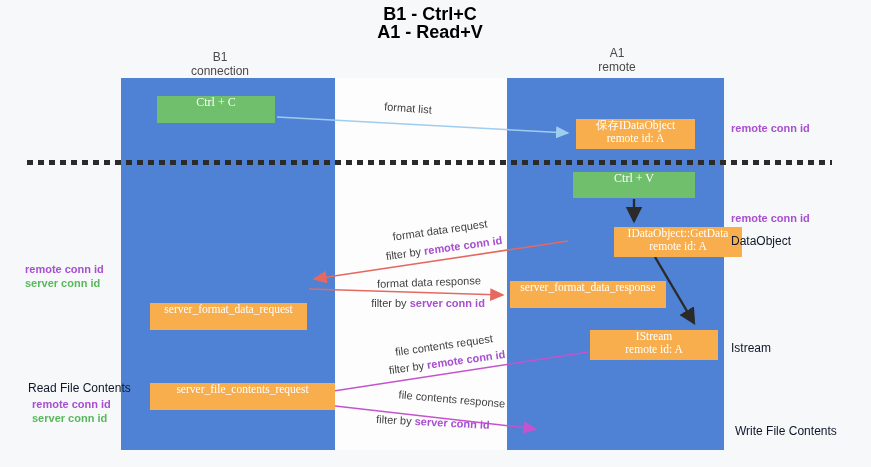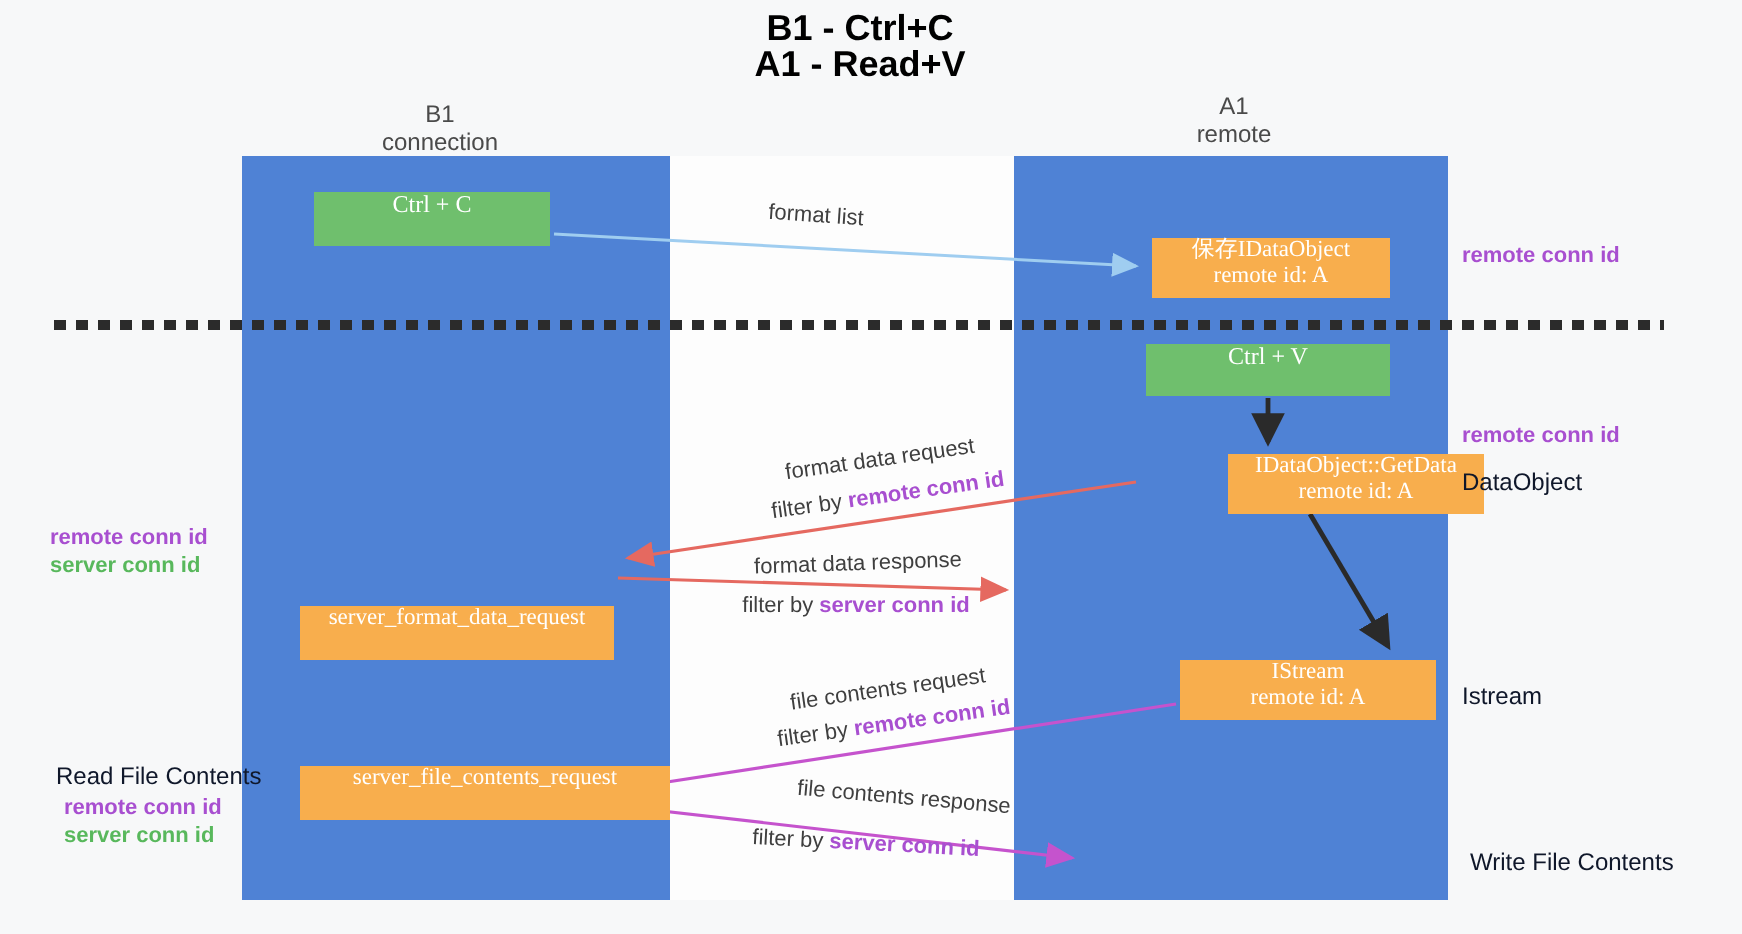--- a/index.html
+++ b/index.html
@@ -118,20 +118,23 @@
     <div>
       <div>IStream</div>
       <div>remote id: A</div>
     </div>
   </div>
 
   <div class="node orange" style="left:150px;top:268px;width:157px;height:27px;margin-top:35px;">
     <span>server_format_data_request</span>
   </div>
 
+  <div class="node orange" style="left:510px;top:281px;width:156px;height:27px;">
+    <span>server_format_data_response</span>
+  </div>
 
   <div class="node orange" style="left:150px;top:383px;width:185px;height:27px;">
     <span>server_file_contents_request</span>
   </div>
 
 
   <div class="lbl lbl-c" style="left:348px;top:102px;width:120px;transform:rotate(4deg);">format list</div>
 
   <div class="lbl lbl-c" style="left:375px;top:224px;width:130px;transform:rotate(-8deg);">format data request</div>
   <div class="lbl lbl-c" style="left:374px;top:242px;width:140px;transform:rotate(-8deg);">

